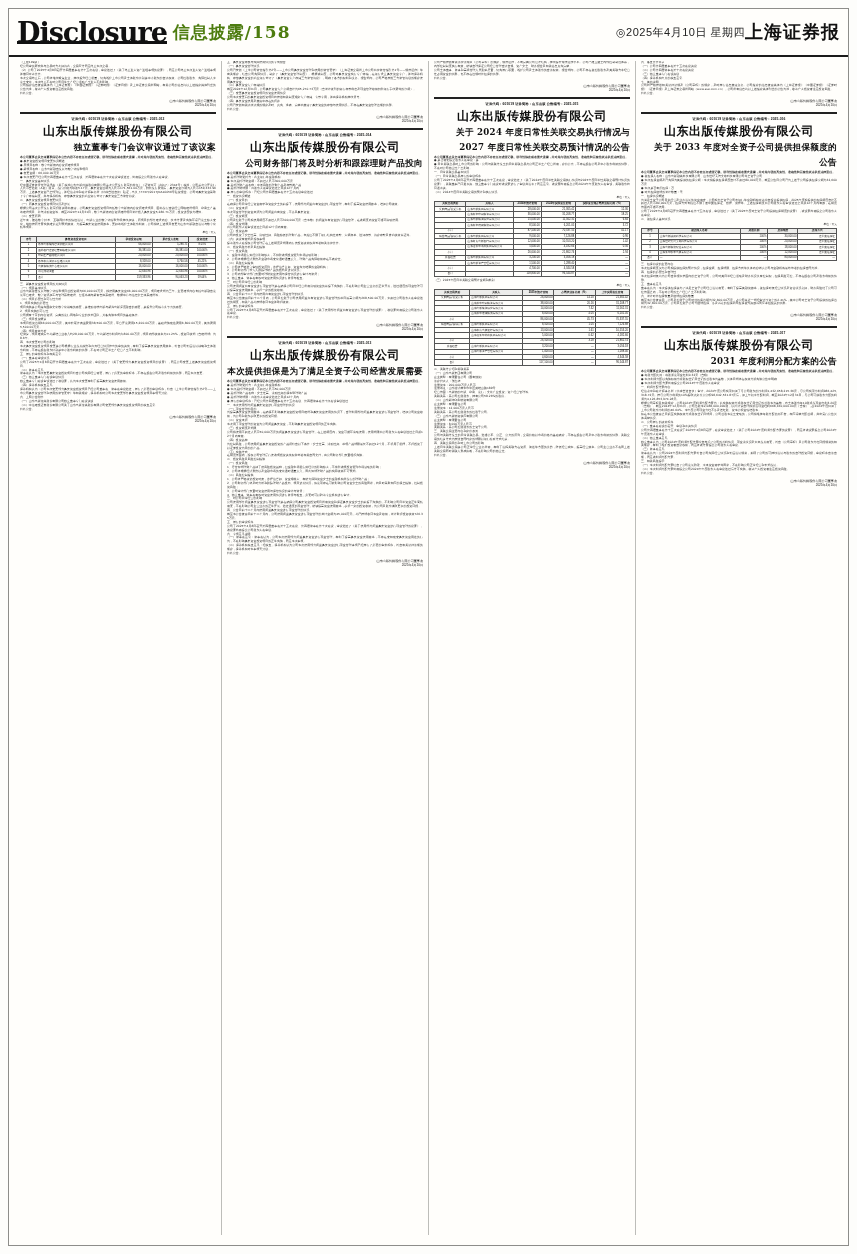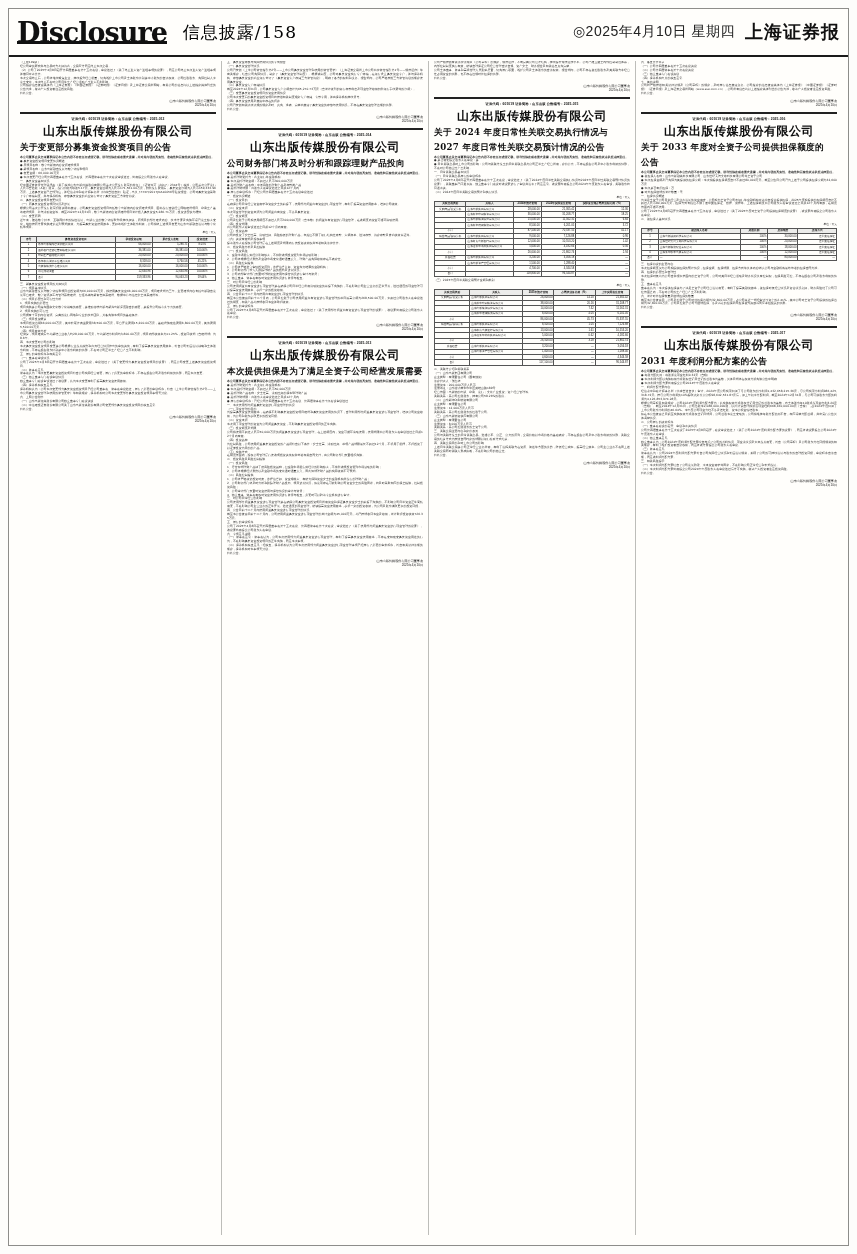--- a/index.html
+++ b/index.html
@@ -1,37 +1,37 @@
 <!DOCTYPE html>
 <html><head>
 <meta charset="utf-8">
 <style>
   html,body{margin:0;padding:0;background:#d8d6d2;}
   body{font-family:"Liberation Sans","DejaVu Sans",sans-serif;}
   .page{width:857px;height:1254px;background:#fdfdfb;position:relative;overflow:hidden;box-sizing:border-box;padding:0;}
   .sheet{position:absolute;left:8px;top:8px;right:8px;bottom:8px;border:1px solid #8d8d8a;background:#fffefb;overflow:hidden;}
   
-  .masthead{height:46px;border-bottom:2px solid #1a1a1a;display:flex;align-items:center;padding:0 8px;gap:10px;}
+  .masthead{height:46px;border-bottom:2px solid #1a1a1a;display:flex;align-items:center;padding:0 8px;gap:0;}
   .mh-logo{font-family:"DejaVu Serif","Liberation Serif",serif;font-weight:bold;font-size:27px;letter-spacing:-1px;color:#111;line-height:1;position:relative;padding-right:6px;}
   .mh-logo::after{content:"";position:absolute;left:0;right:6px;bottom:2px;height:3px;background:#111;}
-  .mh-cn{font-family:"DejaVu Serif","Liberation Serif",serif;font-size:17px;font-weight:normal;color:#000000;letter-spacing:1px;}
+  .mh-cn{font-family:"DejaVu Serif","Liberation Serif",serif;font-size:17px;font-weight:bold;color:#4d7c0f;letter-spacing:1px;}
   .mh-spacer{flex:1;}
-  .mh-date{font-size:14px;color:#222;letter-spacing:.5px;margin-left:19px;}
+  .mh-date{font-size:11px;color:#222;letter-spacing:.5px;margin-left:19px;}
   .mh-paper{font-family:Liberation Sans, sans-serif;font-size:18px;font-weight:bold;color:#111;letter-spacing:1px;}
   
   .cols{display:flex;padding:4px 6px 6px 6px;gap:0;height:calc(100% - 52px);box-sizing:border-box;}
   .col{flex:1;padding:0 5px;border-right:1px solid #bdbdb9;box-sizing:border-box;overflow:hidden;}
   .col:last-child{border-right:none;}
   
   .tx{font-size:2.9px;line-height:3.9px;color:#2b2b2b;text-align:justify;word-break:break-all;letter-spacing:.05px;font-family:"DejaVu Sans",sans-serif;}
   .tx.b{font-weight:bold;}
   .hr2{border-top:2px solid #222;margin:5px 0 3px 0;}
   .code{font-size:3.3px;text-align:center;color:#111;letter-spacing:.1px;margin:2px 0 1px;font-weight:bold;}
   .corp{font-family:"DejaVu Serif","Liberation Serif",serif;font-size:12px;font-weight:bold;text-align:center;color:#0d0d0d;letter-spacing:.5px;margin:2px 0 1px;}
-  .anntitle{font-family:"DejaVu Serif","Liberation Serif",serif;font-size:8.6px;font-weight:bold;text-align:left;color:#0d0d0d;letter-spacing:.3px;line-height:12px;margin:1px 0 3px;}
+  .anntitle{font-family:"DejaVu Serif","Liberation Serif",serif;font-size:8.6px;font-weight:bold;text-align:right;color:#0d0d0d;letter-spacing:.3px;line-height:12px;margin:1px 0 3px;}
   .sign{font-size:3.1px;text-align:right;color:#222;margin-top:3px;}
   .date{font-size:3.1px;text-align:right;color:#222;}
   
   table.t{width:100%;border-collapse:collapse;margin:2px 0 2px;}
   table.t td,table.t th{border:.5px solid #555;font-size:2.7px;line-height:3.4px;padding:.5px 1px;color:#1c1c1c;word-break:break-all;}
   table.t th{background:#ececea;font-weight:bold;text-align:center;}
   table.t td.num{text-align:right;}
   table.t td.c{text-align:center;}
   .unit{font-size:2.7px;text-align:right;color:#222;}
 </style>
@@ -61,21 +61,21 @@
           本次交易终止后，公司将继续聚焦主业，持续提升经营质量，切实维护上市公司及全体股东特别是中小股东的合法权益。公司控股股东、实际控制人未发生变化，本次终止不会对公司日常生产经营活动产生重大不利影响。<br>
           公司指定信息披露媒体为《上海证券报》《中国证券报》《证券时报》《证券日报》及上海证券交易所网站，有关公司的信息均以上述指定媒体刊登的公告为准，敬请广大投资者注意投资风险。<br>
           特此公告。
         </div>
         <div class="sign">山东出版传媒股份有限公司董事会</div>
         <div class="date">2025年4月10日</div>
 
         <div class="hr2"></div>
         <div class="code">证券代码：601019  证券简称：山东出版  公告编号：2025-012</div>
         <div class="corp">山东出版传媒股份有限公司</div>
-        <div class="anntitle">关于变更部分募集资金投资项目的公告</div>
+        <div class="anntitle">独立董事专门会议审议通过了该议案</div>
         <div class="tx b">本公司董事会及全体董事保证本公告内容不存在任何虚假记载、误导性陈述或者重大遗漏，并对其内容的真实性、准确性和完整性依法承担法律责任。</div>
         <div class="tx">● 募集资金投资项目变更情况概述</div>
         <div class="tx">● 原项目名称：数字出版物内容资源建设项目</div>
         <div class="tx">● 新项目名称：山东出版融合发展与数字化转型项目</div>
         <div class="tx">● 变更金额：66,000.00万元</div>
         <div class="tx">● 本次变更已经公司第四届董事会第十五次会议、第四届监事会第十次会议审议通过，尚需提交公司股东大会审议。</div>
         <div class="tx" style="white-space:pre-line">一、募集资金基本情况
 经中国证券监督管理委员会《关于核准山东出版传媒股份有限公司首次公开发行股票的批复》（证监许可〔2017〕2344号）核准，公司首次公开发行人民币普通股（A股）股票，发行价格为每股5.17元，募集资金总额为人民币171,561.00万元，扣除发行费用后，募集资金净额为人民币159,333.96万元。上述募集资金已全部到位，并经信永中和会计师事务所（特殊普通合伙）验证，出具了XYZH/2017JNA10056号验资报告。公司对募集资金采取了专户存储制度，并与保荐机构、存放募集资金的商业银行签订了募集资金三方监管协议。
 二、募集资金投资项目变更情况
 （一）原募集资金投资项目情况及进展

